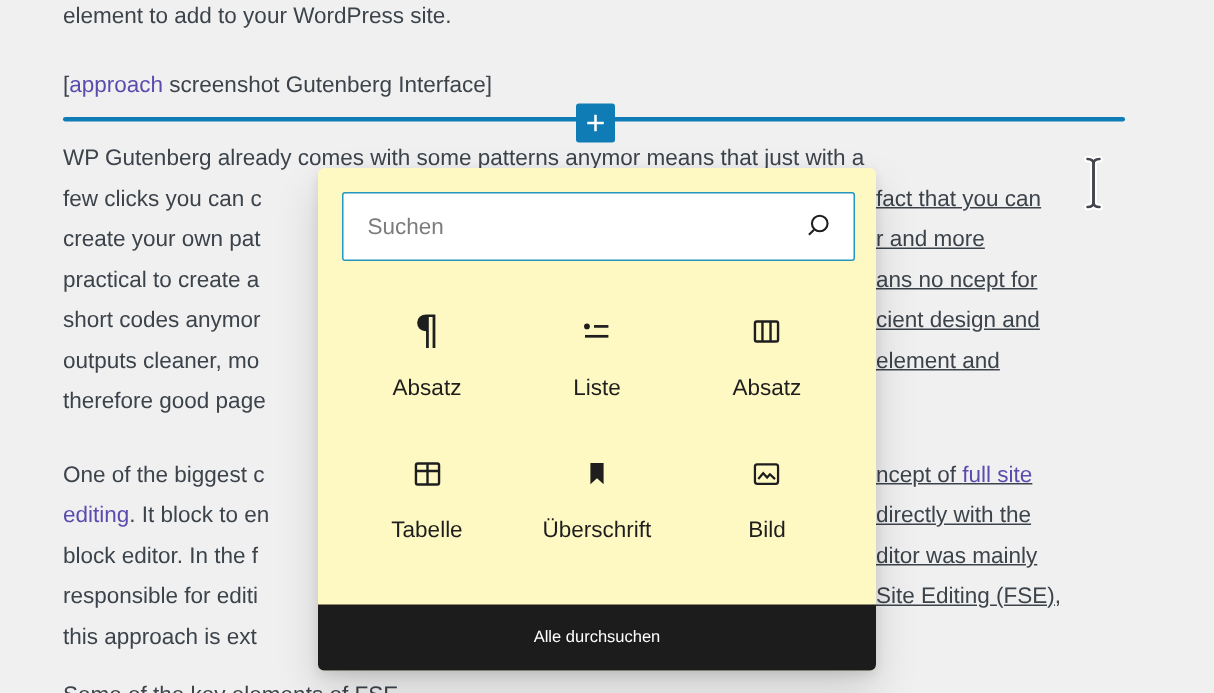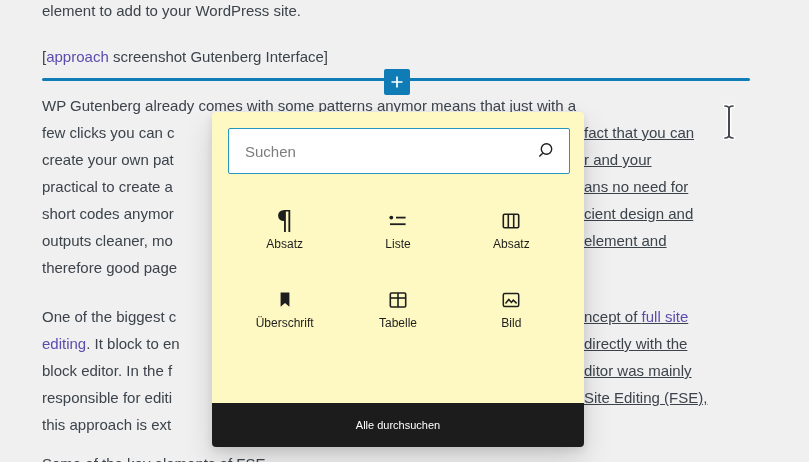--- a/index.html
+++ b/index.html
@@ -50,21 +50,21 @@
   .block-item {
     display:flex; flex-direction:column; align-items:center;
     background:none; border:none; cursor:pointer;
     font-family:"Liberation Sans", sans-serif;
   }
   .block-item .bicon {
     height:26px; display:flex; align-items:center; justify-content:center;
     color:#1e1e1e;
   }
   .pilcrow { font-size:27px; line-height:26px; font-family:"DejaVu Sans", sans-serif; color:#1e1e1e; }
-  .block-item .blabel { margin-top:3px; font-size:12px; color:#1e1e1e; }
+  .block-item .blabel { margin-top:16px; font-size:15px; color:#1e1e1e; }
   .inserter-footer {
     position:absolute; left:0; right:0; bottom:0; height:44px;
     background:#1c1c1c; color:#ffffff; border:none; cursor:pointer;
     border-radius:0 0 4px 4px;
     display:flex; align-items:center; justify-content:center;
     font-family:"Liberation Sans", sans-serif; font-size:11px;
   }
   .ibeam { position:absolute; left:719px; top:103px; width:20px; height:38px; pointer-events:none; }
 </style>
 </head>
@@ -83,25 +83,25 @@
   </svg>
 </button>
 
 <div class="row" style="top:94px"><span>WP Gutenberg already comes with some patterns anymor means that just with a</span></div>
 <div class="row" style="top:121px">
   <span>few clicks you can c</span>
   <span class="right-frag">fact that you can</span>
 </div>
 <div class="row" style="top:148px">
   <span>create your own pat</span>
-  <span class="right-frag">r and your</span>
+  <span class="right-frag">r and more</span>
 </div>
 <div class="row" style="top:175px">
   <span>practical to create a</span>
-  <span class="right-frag">ans no need for</span>
+  <span class="right-frag">ans no ncept for</span>
 </div>
 <div class="row" style="top:202px">
   <span>short codes anymor</span>
   <span class="right-frag">cient design and</span>
 </div>
 <div class="row" style="top:229px">
   <span>outputs cleaner, mo</span>
   <span class="right-frag">element and</span>
 </div>
 <div class="row" style="top:256px">
@@ -164,36 +164,36 @@
           <rect x="4.3" y="5.3" width="15.4" height="13.4" rx="1.2"></rect>
           <line x1="9.3" y1="5.3" x2="9.3" y2="18.7"></line>
           <line x1="14.7" y1="5.3" x2="14.7" y2="18.7"></line>
         </svg>
       </span>
       <span class="blabel">Absatz</span>
     </button>
 
     <button class="block-item">
       <span class="bicon">
-        <svg width="24" height="24" viewBox="0 0 24 24">
-          <path d="M7.6 4.6h8.8v14.2l-4.4-3.9-4.4 3.9z" fill="#1e1e1e"></path>
-        </svg>
-      </span>
-      <span class="blabel">Überschrift</span>
-    </button>
-
-    <button class="block-item">
-      <span class="bicon">
         <svg width="24" height="24" viewBox="0 0 24 24" fill="none" stroke="#1e1e1e" stroke-width="1.6">
           <rect x="4.3" y="5" width="15.4" height="14" rx="1.2"></rect>
           <line x1="4.3" y1="10" x2="19.7" y2="10"></line>
           <line x1="12" y1="5" x2="12" y2="19"></line>
         </svg>
       </span>
       <span class="blabel">Tabelle</span>
+    </button>
+
+    <button class="block-item">
+      <span class="bicon">
+        <svg width="24" height="24" viewBox="0 0 24 24">
+          <path d="M7.6 4.6h8.8v14.2l-4.4-3.9-4.4 3.9z" fill="#1e1e1e"></path>
+        </svg>
+      </span>
+      <span class="blabel">Überschrift</span>
     </button>
 
     <button class="block-item">
       <span class="bicon">
         <svg width="24" height="24" viewBox="0 0 24 24" fill="none" stroke="#1e1e1e" stroke-width="1.5">
           <rect x="4.3" y="5.5" width="15.4" height="13" rx="1.5"></rect>
           <path d="M6.5 15.4l3.3-3.9 2.6 2.9 1.9-2.2 3.4 3.2"></path>
         </svg>
       </span>
       <span class="blabel">Bild</span>

